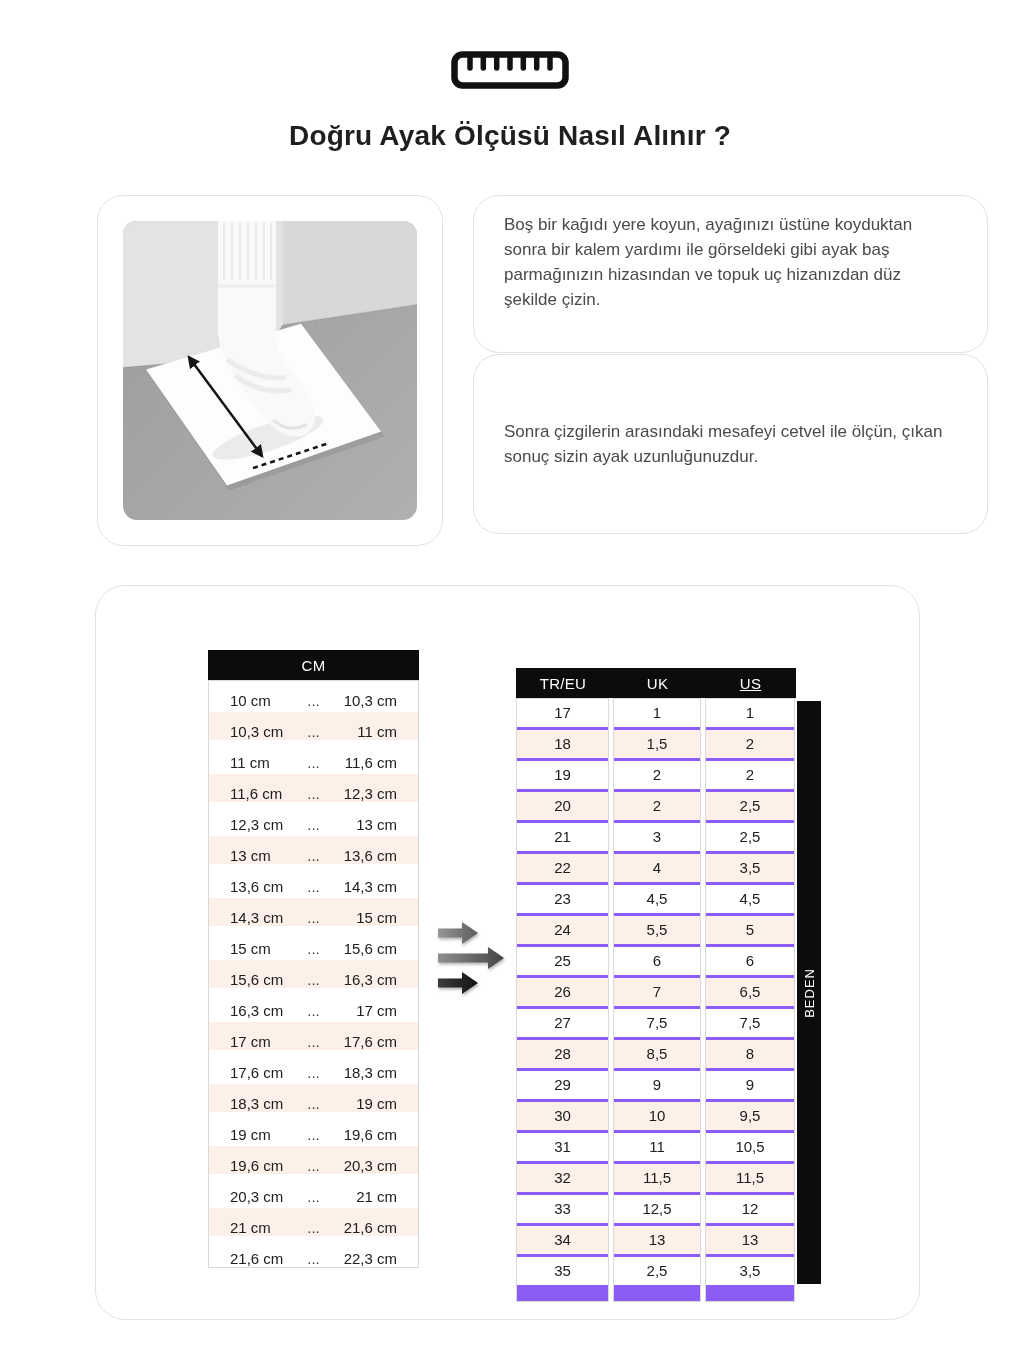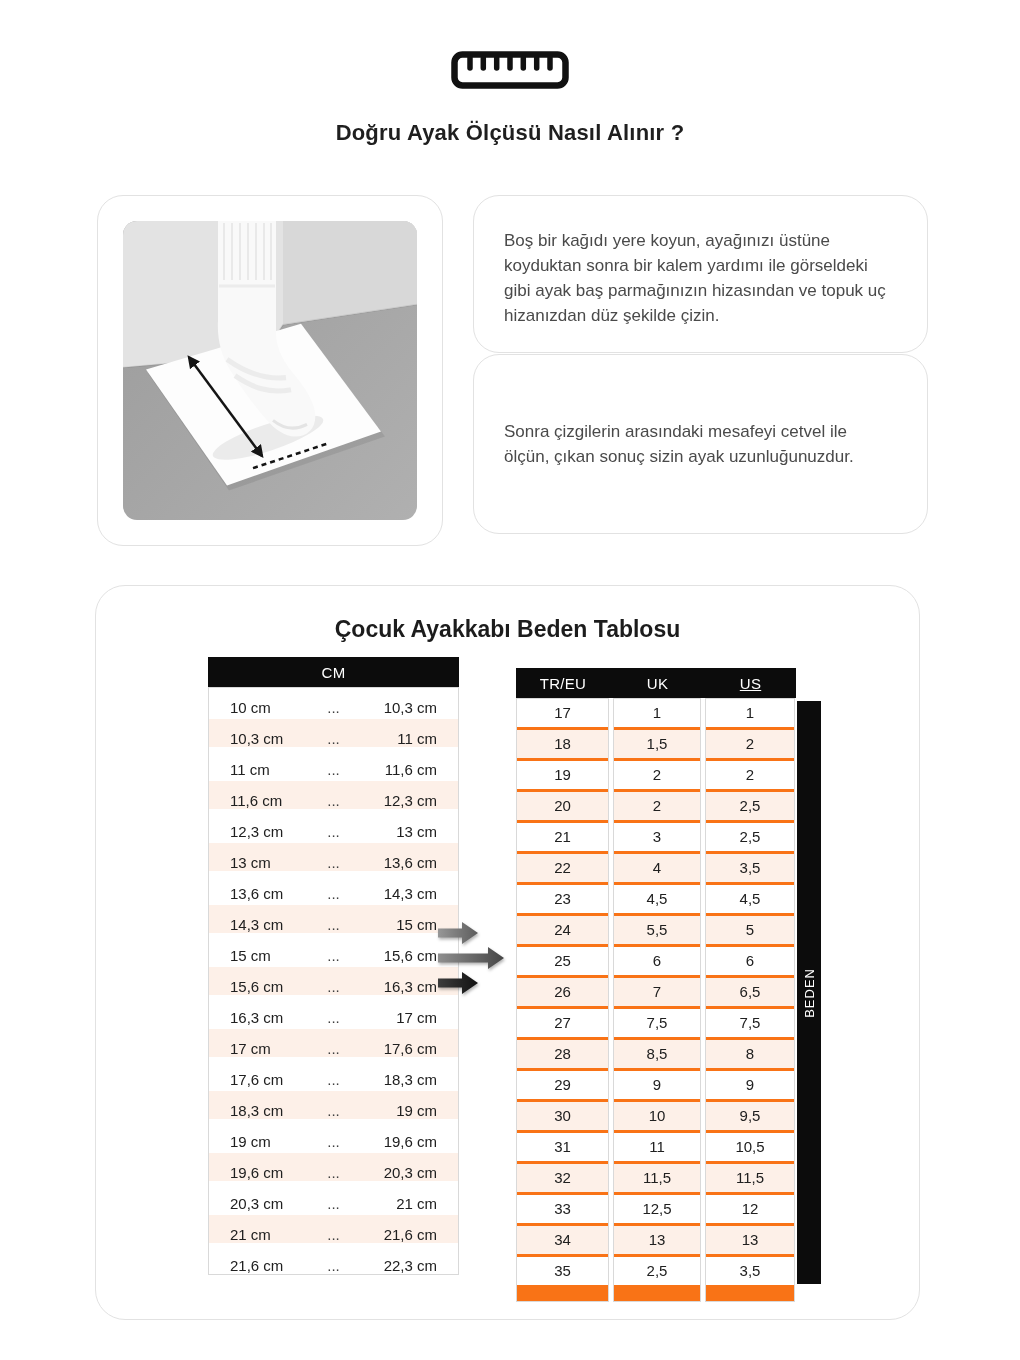--- a/index.html
+++ b/index.html
@@ -4,53 +4,53 @@
 <style>
   html,body{margin:0;padding:0;}
   body{
     width:1020px;height:1360px;background:#ffffff;position:relative;
     font-family:"Liberation Sans","DejaVu Sans",sans-serif;color:#1d1d1d;
     overflow:hidden;
   }
   .abs{position:absolute;}
   
   .ruler-wrap{top:50px;left:0;width:100%;display:flex;justify-content:center;}
-  .main-title{top:120px;left:0;width:100%;text-align:center;font-size:22px;font-weight:700;color:#1f1f1f;letter-spacing:.2px;}
+  .main-title{top:120px;left:0;width:100%;text-align:center;font-size:28px;font-weight:700;color:#1f1f1f;letter-spacing:.2px;}
   
   .card{background:#fff;border:1.5px solid #e2e2e2;border-radius:26px;box-sizing:border-box;}
   .photo-card{left:97px;top:195px;width:346px;height:351px;padding:25px;}
   .photo-frame{width:100%;height:100%;border-radius:14px;overflow:hidden;}
   .photo-frame svg{display:block;width:100%;height:100%;}
-  .note-card{left:473px;width:455px;padding:32px 30px;font-size:17px;line-height:25px;color:#4a4a4a;}
+  .note-card{left:473px;width:515px;padding:16px 30px;font-size:17px;line-height:25px;color:#4a4a4a;}
   .note-1{top:195px;height:158px;}
   .note-2{top:354px;height:180px;display:flex;align-items:center;}
   
   .big-card{left:95px;top:585px;width:825px;height:735px;border-radius:30px;}
   .chart-title{top:30px;left:0;width:100%;text-align:center;font-size:23px;font-weight:700;color:#1c1c1c;}
   .t-header{height:30px;background:var(--header-bg,#0c0c0c);color:#fff;font-size:15px;display:flex;align-items:center;justify-content:center;letter-spacing:.3px;}
   
-  .cm-table{left:112px;top:71px;width:251px;}
+  .cm-table{left:112px;top:64px;width:211px;}
   .cm-body{border:1px solid #d9d9d9;box-sizing:border-box;}
   .cm-row{height:28px;display:flex;align-items:flex-end;font-size:15px;color:#202020;background:#fff;margin-bottom:3px;}
   .cm-row:last-child{margin-bottom:0;}
   .cm-row.stripe{background:var(--stripe,#fdf0e8);}
   .cm-row .from{flex:1;text-align:left;padding-left:21px;}
   .cm-row .dots{width:36px;text-align:center;color:#3f3f3f;}
   .cm-row .to{flex:1;text-align:right;padding-right:21px;}
   
   .arrows{left:340px;top:335px;filter:drop-shadow(1.5px 2px 1.5px rgba(0,0,0,0.30));}
   
   .size-table{left:420px;top:82px;width:280px;border-radius:24px;}
   .size-head{display:flex;}
   .size-head .hcol{text-align:center;}
   .size-head .c0{width:93px;margin-right:4px;}
   .size-head .c1{width:88px;margin-right:4px;}
   .size-head .c2{width:90px;text-decoration:underline;}
   .size-cols{display:flex;}
-  .size-col{box-sizing:border-box;border:1px solid #d9d9d9;background:#f97316;}
+  .size-col{box-sizing:border-box;border:1px solid #d9d9d9;background:#8b5cf6;}
   .size-col.c0{width:93px;margin-right:4px;}
   .size-col.c1{width:88px;margin-right:4px;}
   .size-col.c2{width:90px;}
   .size-cell{height:28px;line-height:28px;text-align:center;font-size:15px;color:#202020;background:#fff;margin-bottom:3px;}
   .size-cell:last-child{margin-bottom:16px;}
   .size-cell.stripe{background:var(--stripe,#fdf0e8);}
   
   .beden-bar{left:701px;top:115px;width:24px;height:583px;background:var(--header-bg,#0c0c0c);display:flex;align-items:center;justify-content:center;}
   .beden-bar span{color:#fff;font-size:13px;letter-spacing:1px;writing-mode:vertical-rl;transform:rotate(180deg);}
 </style>
@@ -116,21 +116,20 @@
 </div>
 
 <div class="abs card note-card note-1">
   <span>Boş bir kağıdı yere koyun, ayağınızı üstüne koyduktan sonra bir kalem yardımı ile görseldeki gibi ayak baş parmağınızın hizasından ve topuk uç hizanızdan düz şekilde çizin.</span>
 </div>
 <div class="abs card note-card note-2">
   <span>Sonra çizgilerin arasındaki mesafeyi cetvel ile ölçün, çıkan sonuç sizin ayak uzunluğunuzdur.</span>
 </div>
 
 <div class="abs card big-card" style="position:absolute;">
-  <div class="abs chart-title">Çocuk Ayakkabı Beden Tablosu</div>
 
   <div class="abs cm-table">
     <div class="t-header">CM</div>
     <div class="cm-body">
         <div class="cm-row">
           <span class="from">10 cm</span>
           <span class="dots">...</span>
           <span class="to">10,3 cm</span>
         </div>
         <div class="cm-row stripe">

